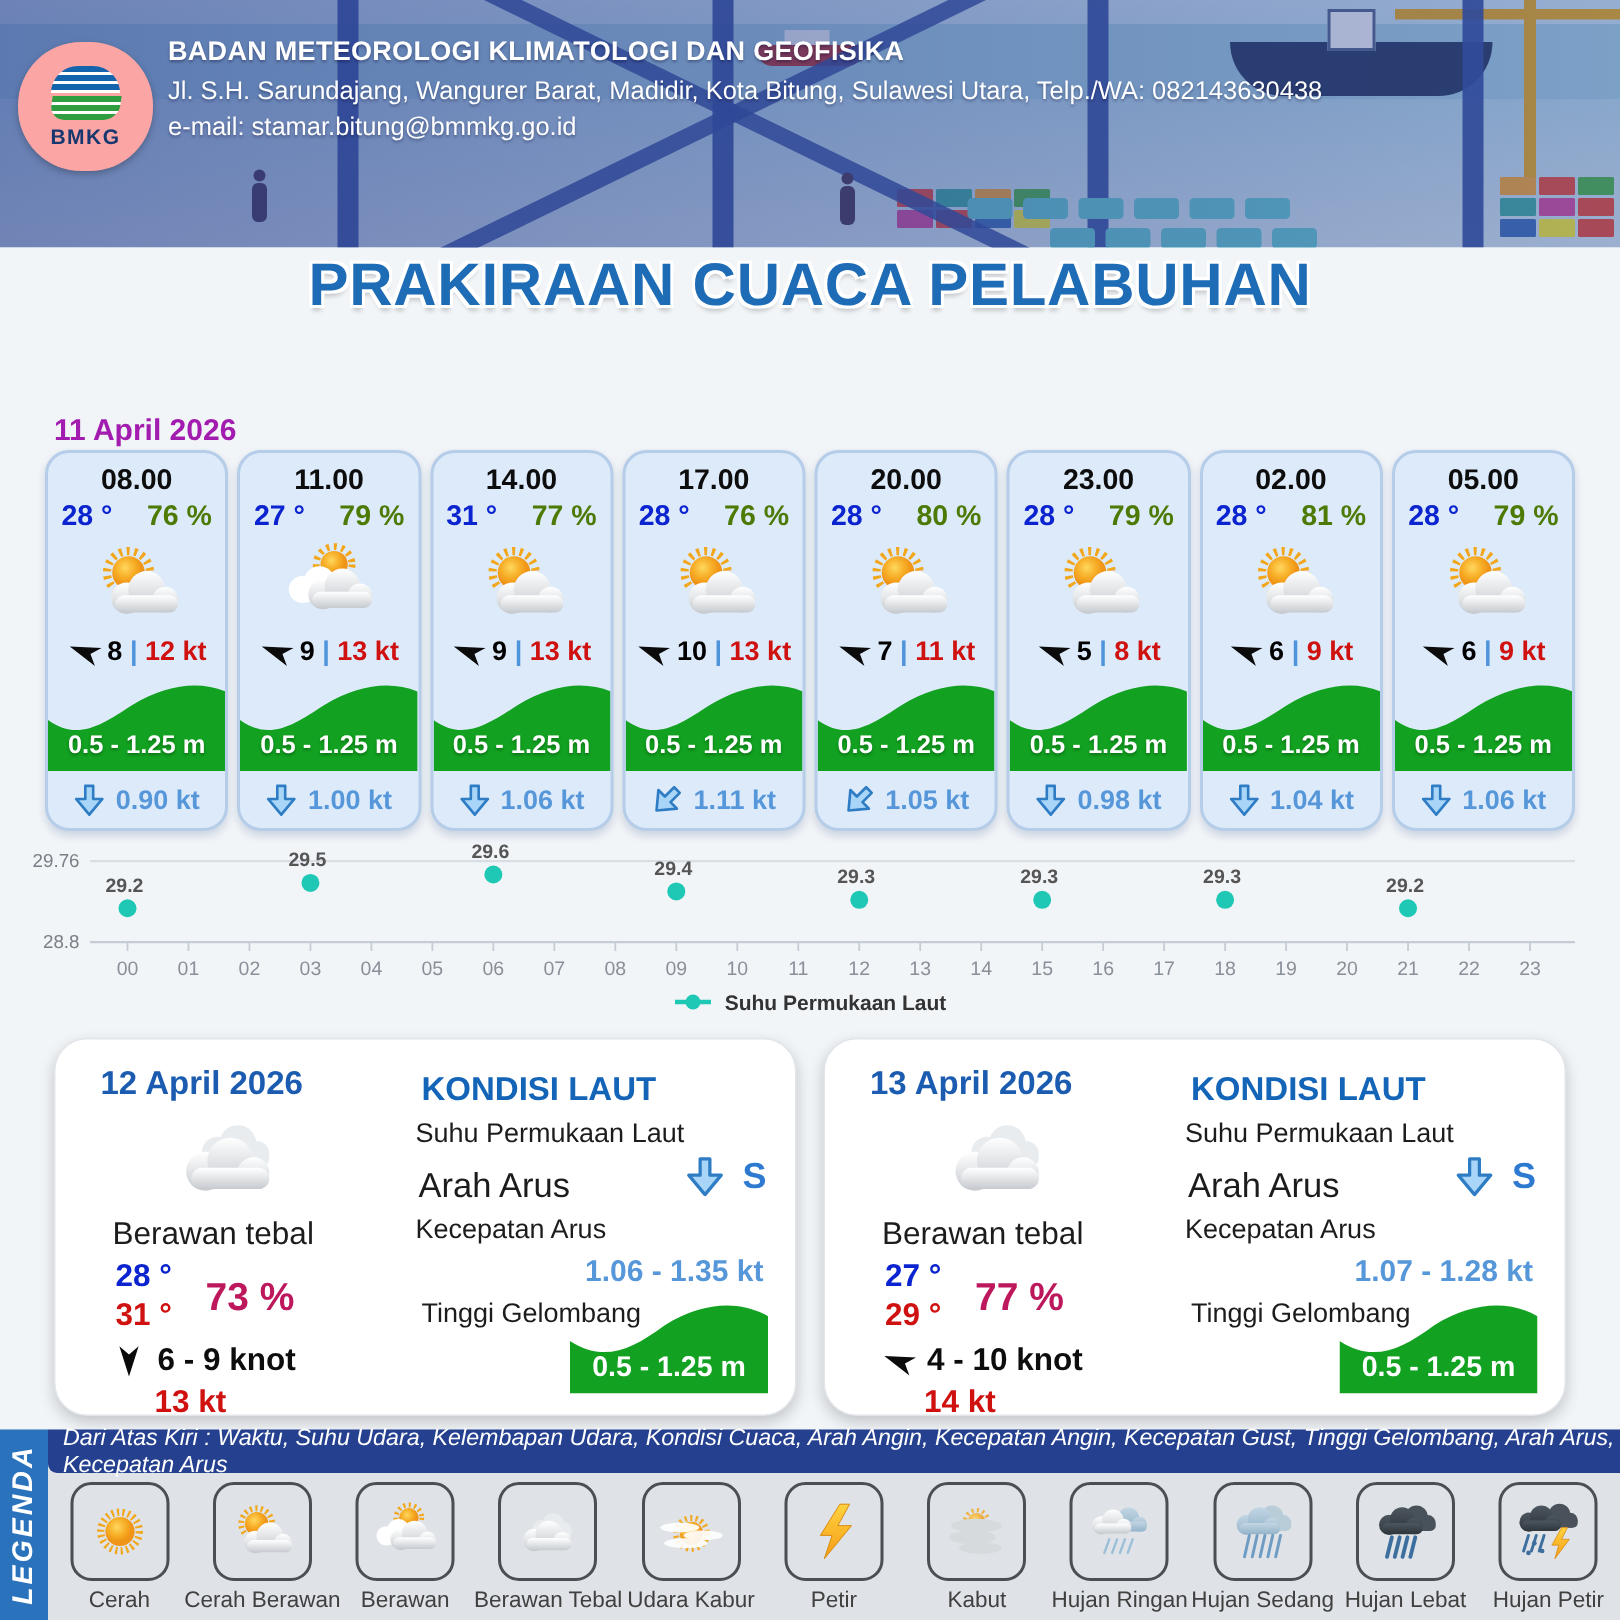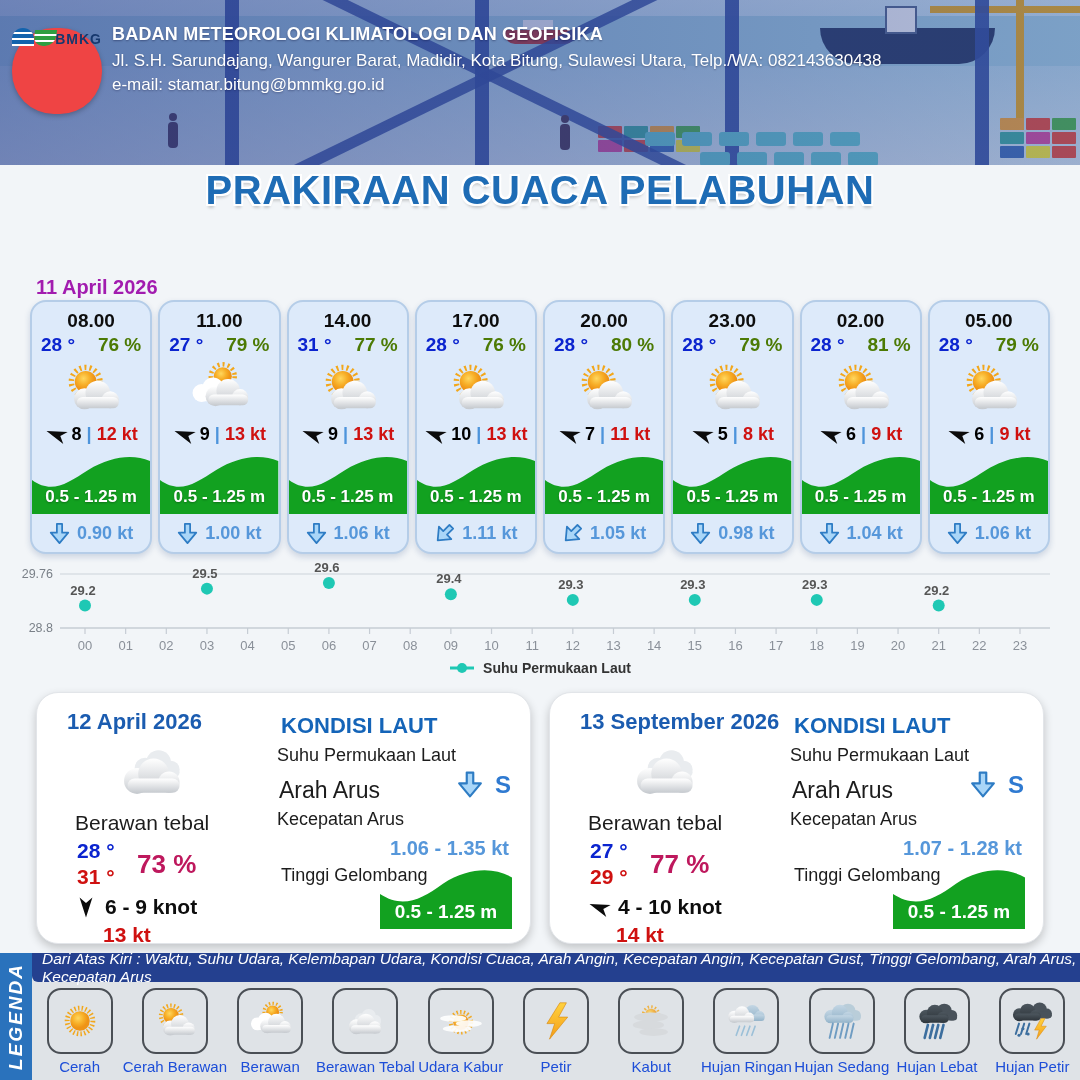--- a/index.html
+++ b/index.html
@@ -18,21 +18,21 @@
   .cgrid{position:absolute;display:grid;gap:2px;}
   .cgrid div{width:24px;height:12px;border-radius:1px;}
   .crane-v{position:absolute;left:1016px;top:0;width:8px;height:130px;background:#dba62a;}
   .crane-h{position:absolute;left:930px;top:6px;width:150px;height:7px;background:#dba62a;}
   .seat{position:absolute;display:flex;gap:7px;}
   .seat div{width:30px;height:14px;background:#63c3cd;border-radius:3px;}
   .person{position:absolute;width:10px;height:26px;background:#4a3d58;border-radius:4px;}
   .person:before{content:"";position:absolute;left:1px;top:-9px;width:8px;height:8px;border-radius:50%;background:#4a3d58;}
   .overlay{position:absolute;inset:0;background:linear-gradient(90deg,rgba(40,58,140,.55),rgba(40,58,140,.28));}
 
-  .logo-badge{position:absolute;left:12px;top:28px;width:90px;height:86px;background:#ef4444;border-radius:42px;display:flex;align-items:flex-start;justify-content:center;box-shadow:0 2px 5px rgba(0,0,0,.25);}
+  .logo-badge{position:absolute;left:12px;top:28px;width:90px;height:86px;background:#fca5a5;border-radius:42px;display:flex;flex-direction:column;align-items:center;justify-content:center;box-shadow:0 2px 5px rgba(0,0,0,.25);}
   .logo-arcs{width:46px;height:18px;border-radius:46px 46px 0 0;background:repeating-linear-gradient(180deg,#1363ad 0 4px,#fff 4px 6px);}
   .logo-lines{width:46px;height:16px;border-radius:0 0 10px 10px;background:repeating-linear-gradient(180deg,#2f9e41 0 4px,#fff 4px 6px);margin-top:2px;transform:skewX(-8deg);}
   .logo-text{font-size:14px;font-weight:bold;color:#16386e;letter-spacing:1px;margin-top:3px;}
 
   .header-text{position:absolute;left:112px;top:24px;color:#fff;text-shadow:0 1px 2px rgba(0,0,40,.35);}
   .agency{font-size:18px;font-weight:bold;letter-spacing:.2px;}
   .station{font-size:31px;font-weight:bold;margin-top:3px;}
   .addr{font-size:17px;margin-top:6px;}
   .addr2{font-size:17px;margin-top:4px;}
 
@@ -95,21 +95,21 @@
   .sea-wave-text{position:absolute;left:0;bottom:6px;width:100%;text-align:center;color:#fff;font-size:19px;font-weight:bold;}
 
   
   .legend{position:absolute;left:0;top:953px;width:1080px;height:127px;background:#dfe3e7;}
   .legend-strip{position:absolute;left:0;top:0;width:32px;height:127px;background:#2a72bc;display:flex;align-items:center;justify-content:center;}
   .legend-strip span{writing-mode:vertical-rl;transform:rotate(180deg);color:#fff;font-size:19px;font-weight:bold;font-style:italic;letter-spacing:2px;}
   .legend-bar{position:absolute;left:32px;top:0;width:1048px;height:29px;background:#24408f;color:#fff;font-size:15.5px;font-style:italic;display:flex;align-items:center;padding-left:10px;box-sizing:border-box;border-radius:0 0 0 6px;}
   .legend-items{position:absolute;left:32px;top:29px;width:1048px;height:98px;display:flex;justify-content:space-around;align-items:flex-start;padding-top:6px;box-sizing:border-box;}
   .legend-item{display:flex;flex-direction:column;align-items:center;width:94px;}
   .legend-box{width:62px;height:62px;border:2px solid #4a4f55;border-radius:14px;display:flex;align-items:center;justify-content:center;}
-  .legend-label{margin-top:4px;font-size:15px;color:#1d4ed8;white-space:nowrap;}
+  .legend-label{margin-top:4px;font-size:15px;color:#404040;white-space:nowrap;}
 </style>
 </head>
 <body>
 
 <div class="canvas">
 
   <header class="header">
     <div class="art">
       <div class="sea"></div>
       <div class="hull"></div>
@@ -886,21 +886,21 @@
       <div class="sea-lab4">Tinggi Gelombang</div>
       <div class="sea-wave">
         <svg viewBox="0 0 130 64" preserveAspectRatio="none">
           <path d="M0,30 C22,44 40,36 62,20 C88,4 112,4 130,14 L130,64 L0,64 Z" fill="#12a120"></path>
         </svg>
         <div class="sea-wave-text">0.5 - 1.25 m</div>
       </div>
     </div>
 
     <div class="dcard">
-      <div class="d-date">13 September 2026</div>
+      <div class="d-date">13 April 2026</div>
       <div class="d-icon">
           <svg viewBox="0 0 80 64" width="100%" height="100%">
             <defs>
  <radialGradient id="sunG" cx="40%" cy="35%">
                 <stop offset="0%" stop-color="#ffd75e"></stop>
                 <stop offset="60%" stop-color="#f7ae27"></stop>
                 <stop offset="100%" stop-color="#ef9416"></stop>
               </radialGradient>
  <linearGradient id="cloudG" x1="0" y1="0" x2="0" y2="1">
                 <stop offset="0%" stop-color="#ffffff"></stop>

